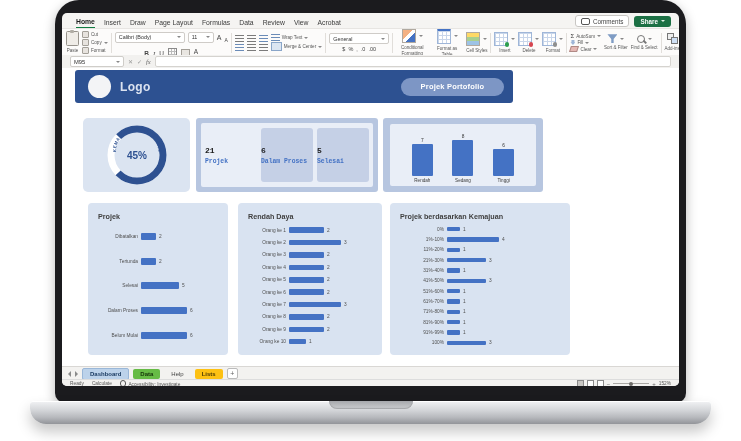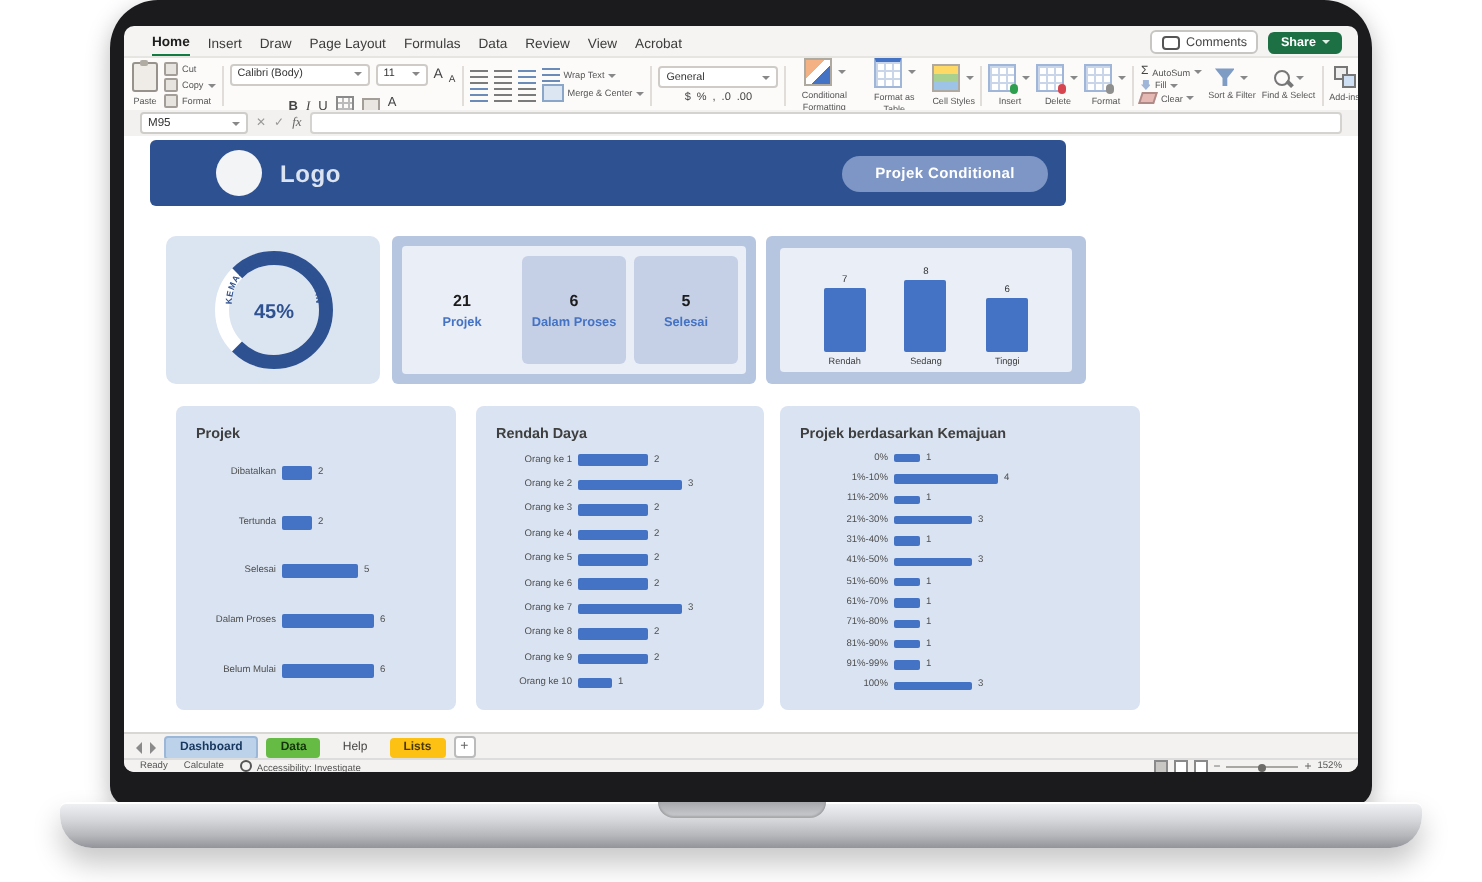--- a/index.html
+++ b/index.html
@@ -70,31 +70,31 @@
 
   
   .fbar{position:absolute;left:0;top:42px;right:0;height:13px;background:#f2f1ef;border-bottom:1px solid #d9d7d4;display:flex;align-items:center;gap:4px;padding:0 8px;font-size:6px;color:#777;}
   .namebox{width:46px;height:9px;background:#fff;border:1px solid #cfcdc9;border-radius:2px;display:flex;align-items:center;justify-content:space-between;padding:0 3px;font-size:5.8px;color:#333;}
   .fx{font-style:italic;font-family:"Liberation Serif",serif;font-size:6.5px;color:#666;}
   .fbtn{font-size:6px;color:#999;line-height:1;}
   .finput{flex:1;height:9px;background:#fff;border:1px solid #d5d3cf;border-radius:2px;}
 
   
   .sheet{position:absolute;left:0;top:55px;right:0;height:298px;background:#fff;overflow:hidden;}
-  .dhead{position:absolute;left:13px;top:2px;width:438px;height:33px;background:#2d5191;border-radius:3px;display:flex;align-items:center;padding-left:20px;}
+  .dhead{position:absolute;left:13px;top:2px;width:438px;height:33px;background:#2d5191;border-radius:3px;display:flex;align-items:center;}
   .logo-circle{width:23px;height:23px;border-radius:50%;background:#f3f4f6;margin-left:13px;flex:none;}
   .logo-text{margin-left:9px;font-size:12px;font-weight:700;color:#dce3f0;letter-spacing:.3px;}
   .dpill{position:absolute;right:9px;top:7.5px;width:103px;height:18px;border-radius:9px;background:#7d96c5;color:#fff;font-size:7.5px;font-weight:700;display:flex;align-items:center;justify-content:center;letter-spacing:.2px;}
 
   .card-donut{position:absolute;left:21px;top:50px;width:107px;height:74px;background:#dbe4f1;border-radius:5px;display:flex;align-items:center;justify-content:center;}
   .donut-pct{font-size:10px;font-weight:700;}
 
   .panel-kpi{position:absolute;left:134px;top:50px;width:182px;height:74px;background:#b7c6e0;border-radius:3px;padding:5px;box-sizing:border-box;}
   .kpi-inner{width:100%;height:100%;background:#e9eef7;border-radius:2px;display:flex;align-items:stretch;padding:5px 4px;box-sizing:border-box;gap:4px;}
-  .kpi-cell{flex:1;display:flex;flex-direction:column;align-items:center;justify-content:center;gap:3px;border-radius:3px;}
+  .kpi-cell{flex:1;display:flex;flex-direction:column;align-items:flex-start;justify-content:center;gap:3px;border-radius:3px;font-family:Liberation Mono, monospace;}
   .kpi-cell.boxed{background:#c5d0e6;}
   .kpi-val{font-size:8px;font-weight:700;color:#1c1c1c;}
   .kpi-lab{font-size:6.4px;color:#4472c4;font-weight:700;}
 
   .panel-risk{position:absolute;left:321px;top:50px;width:160px;height:74px;background:#b7c6e0;border-radius:3px;padding:6px 7px;box-sizing:border-box;}
   .risk-inner{width:100%;height:100%;background:#e9eef7;border-radius:2px;display:flex;align-items:flex-end;justify-content:space-around;padding:4px 12px 3px;box-sizing:border-box;}
   .vcol{display:flex;flex-direction:column;align-items:center;justify-content:flex-end;height:100%;}
   .vval{font-size:4.8px;color:#333;margin-bottom:1px;}
   .vbar{width:21px;border-radius:1px;}
   .vlab{font-size:4.6px;color:#3a3a3a;margin-top:2px;white-space:nowrap;}
@@ -337,21 +337,21 @@
         <span class="fbtn">✓</span>
         <span class="fx">fx</span>
         <span class="finput"></span>
       </div>
 
       <div class="sheet">
 
         <div class="dhead">
           <span class="logo-circle"></span>
           <span class="logo-text">Logo</span>
-          <span class="dpill">Projek Conditional</span>
+          <span class="dpill">Projek Portofolio</span>
         </div>
 
         <div class="card-donut">
           <svg width="68" height="68" viewBox="0 0 68 68">
             <circle cx="34" cy="34" r="26" fill="none" stroke="#ffffff" stroke-width="7"></circle>
             <circle cx="34" cy="34" r="26" fill="none" stroke-width="7" stroke-dasharray="122.5 40.9" transform="rotate(225 34 34)" stroke="#2e5191"></circle>
             <path id="arcText" d="M 15.0 39 A 21 21 0 1 1 53.0 39" fill="none"></path>
             <text font-size="4.4" font-weight="bold" letter-spacing="0.4" fill="#2e5191">
               <textPath href="#arcText" startOffset="50%" text-anchor="middle">KEMAJUAN KESELURUHAN</textPath>
             </text>

